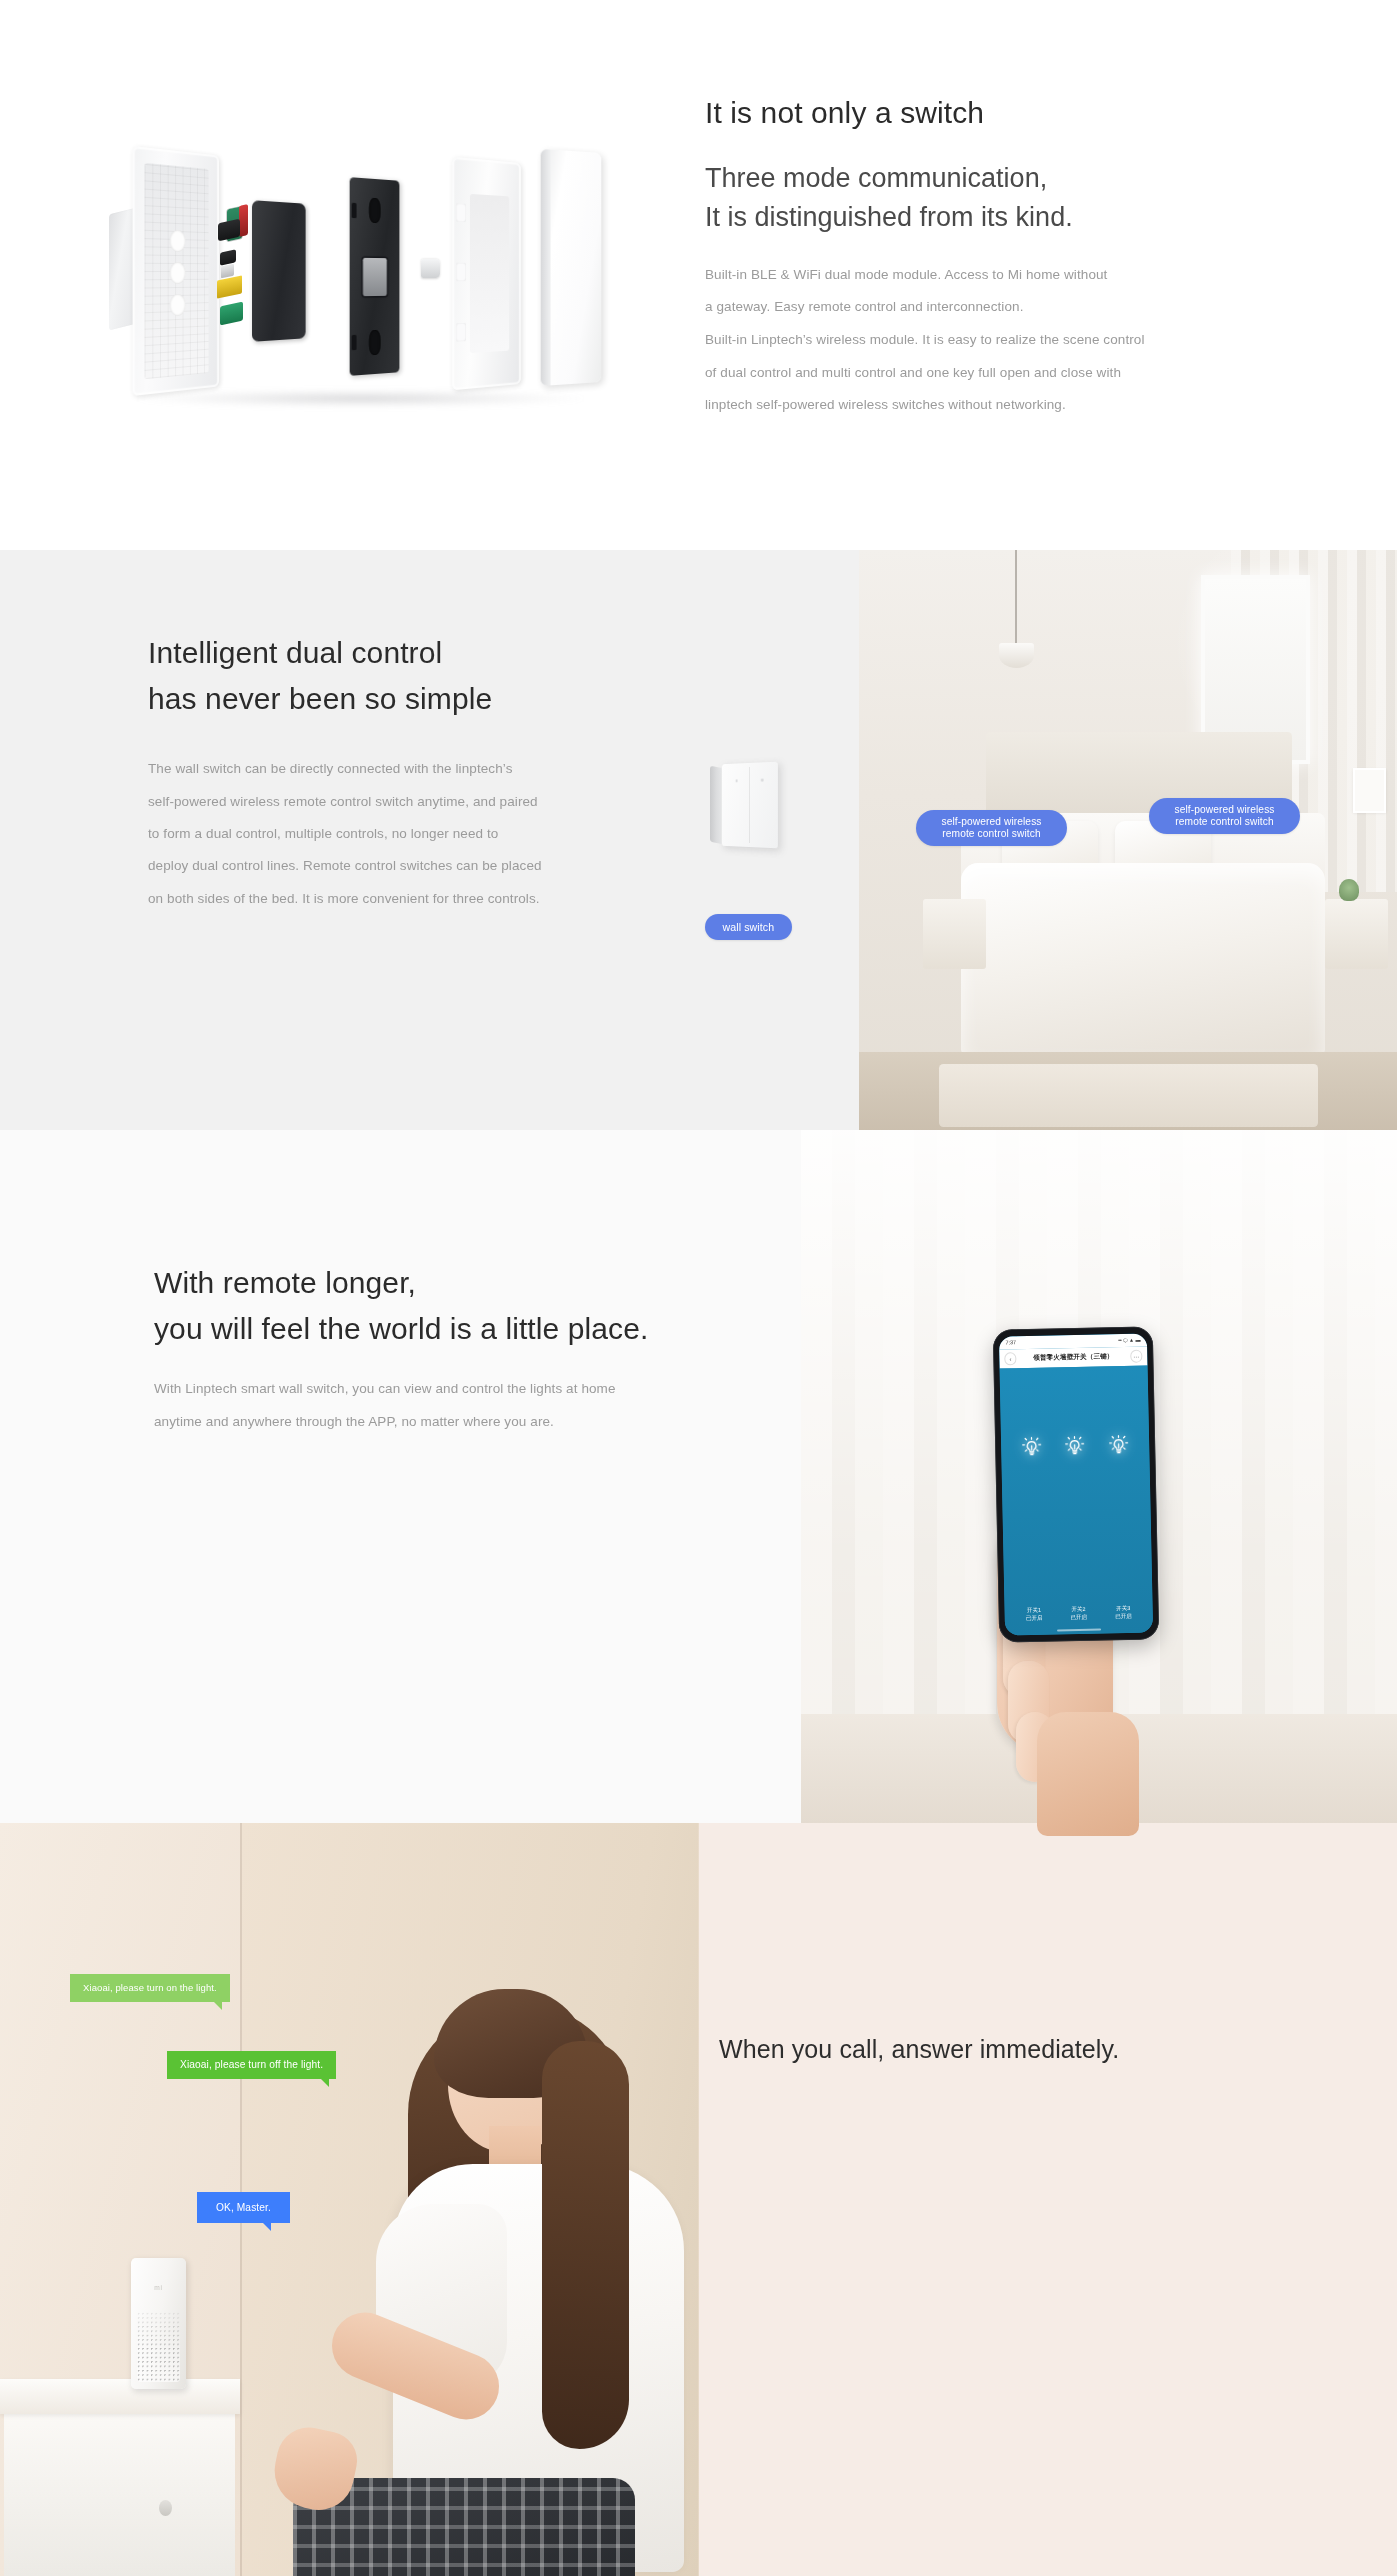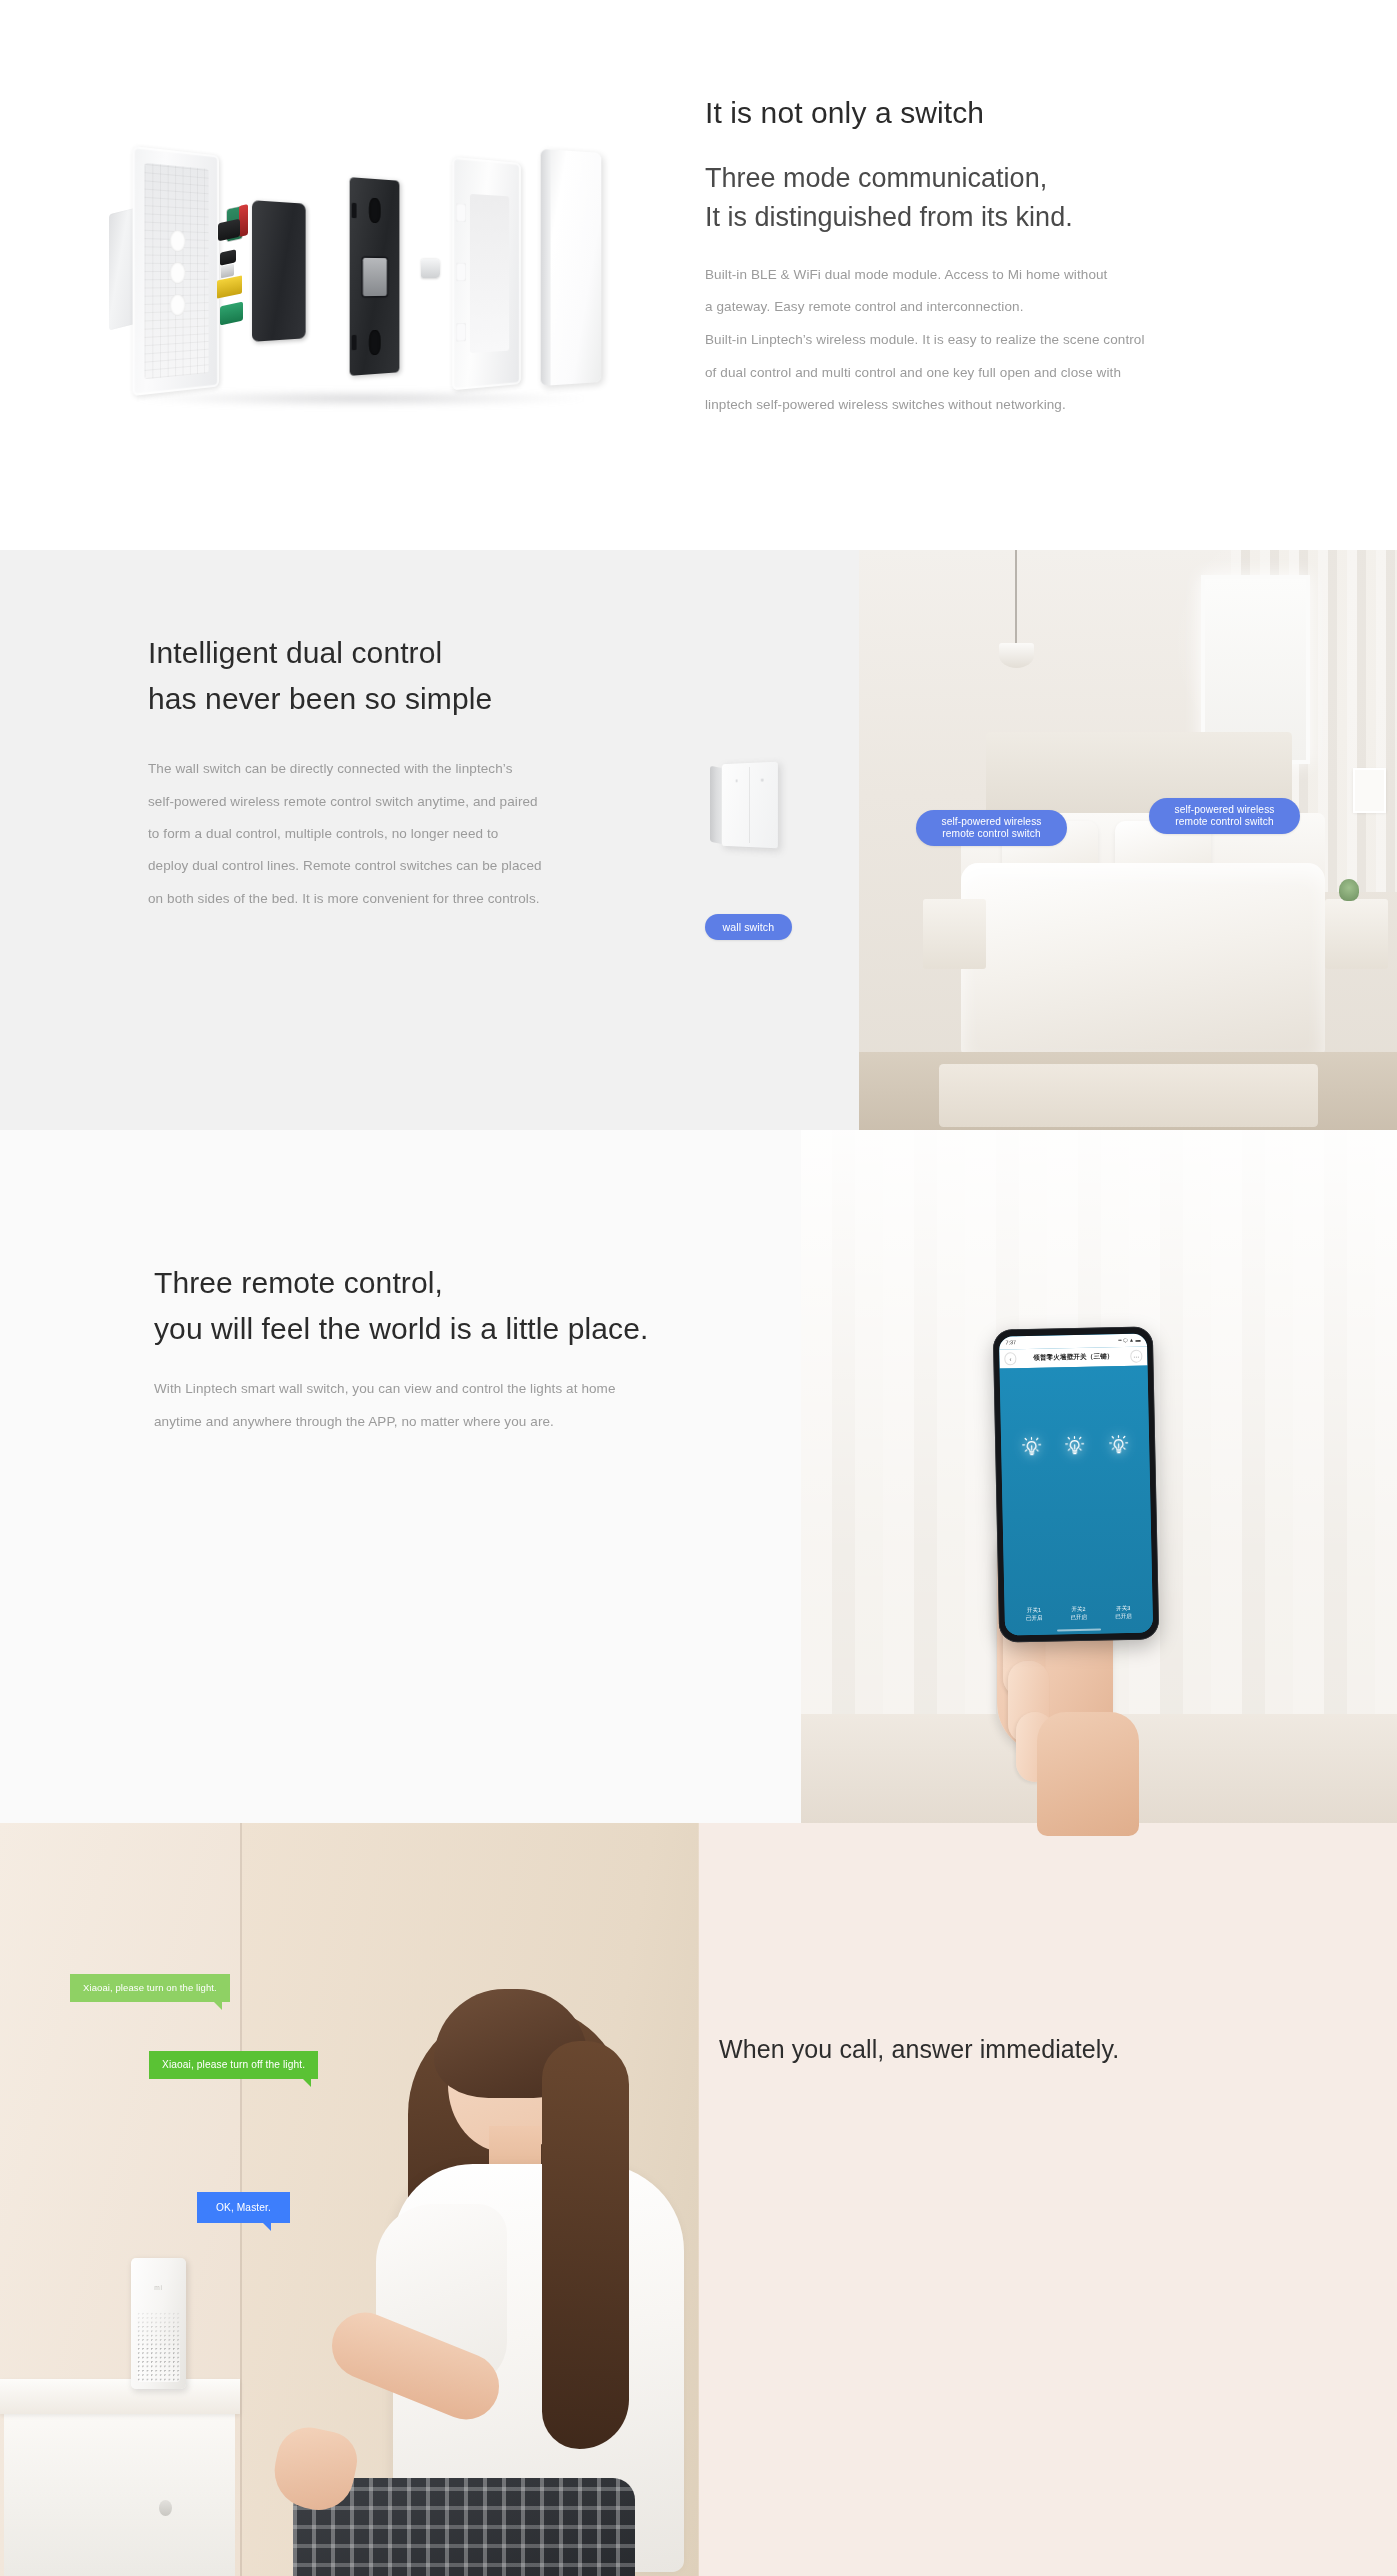--- a/index.html
+++ b/index.html
@@ -404,21 +404,21 @@
     position:absolute; color:#fff; border-radius:0;
     font-size:10.2px; letter-spacing:0.1px; padding:8px 13px 8.7px 13px;
     font-family:"Liberation Sans","DejaVu Sans",sans-serif; z-index:9;
   }
   .bubble:after {
     content:""; position:absolute; right:7.3px; bottom:-8.7px;
     border:5.1px solid transparent; border-top-color:inherit; border-right-color:inherit;
   }
   #bub1 { left:70px; top:1974px; background:#8fd164; font-size:9.5px; }
   #bub1:after { border-top-color:#8fd164; border-right-color:#8fd164; }
-  #bub2 { left:149px; top:2051px; background:#5ac234; }
+  #bub2 { left:167px; top:2051px; background:#5ac234; }
   #bub2:after { border-top-color:#5ac234; border-right-color:#5ac234; }
   #bub3 { left:197px; top:2192px; background:#3d7efc; padding:9.5px 19px 10.2px 19px; }
   #bub3:after { border-top-color:#3d7efc; border-right-color:#3d7efc; right:19px; }
 </style>
 </head>
 <body>
 
 <section class="section" id="sec1">
 
   <div class="explode">
@@ -535,21 +535,21 @@
   <span>remote control switch</span>
 </div>
 
 <section class="section" id="sec3">
   <div class="room3">
     <div class="floor"></div>
   </div>
 
   <div class="copy">
     <h1 class="h1">
-      <span>Three remote control,</span><br>
+      <span>With remote longer,</span><br>
       <span>you will feel the world is a little place.</span>
     </h1>
     <p class="body-txt">
       <span>With Linptech smart wall switch, you can view and control the lights at home</span><br>
       <span>anytime and anywhere through the APP, no matter where you are.</span>
     </p>
   </div>
 </section>
 
 <div class="hand">

